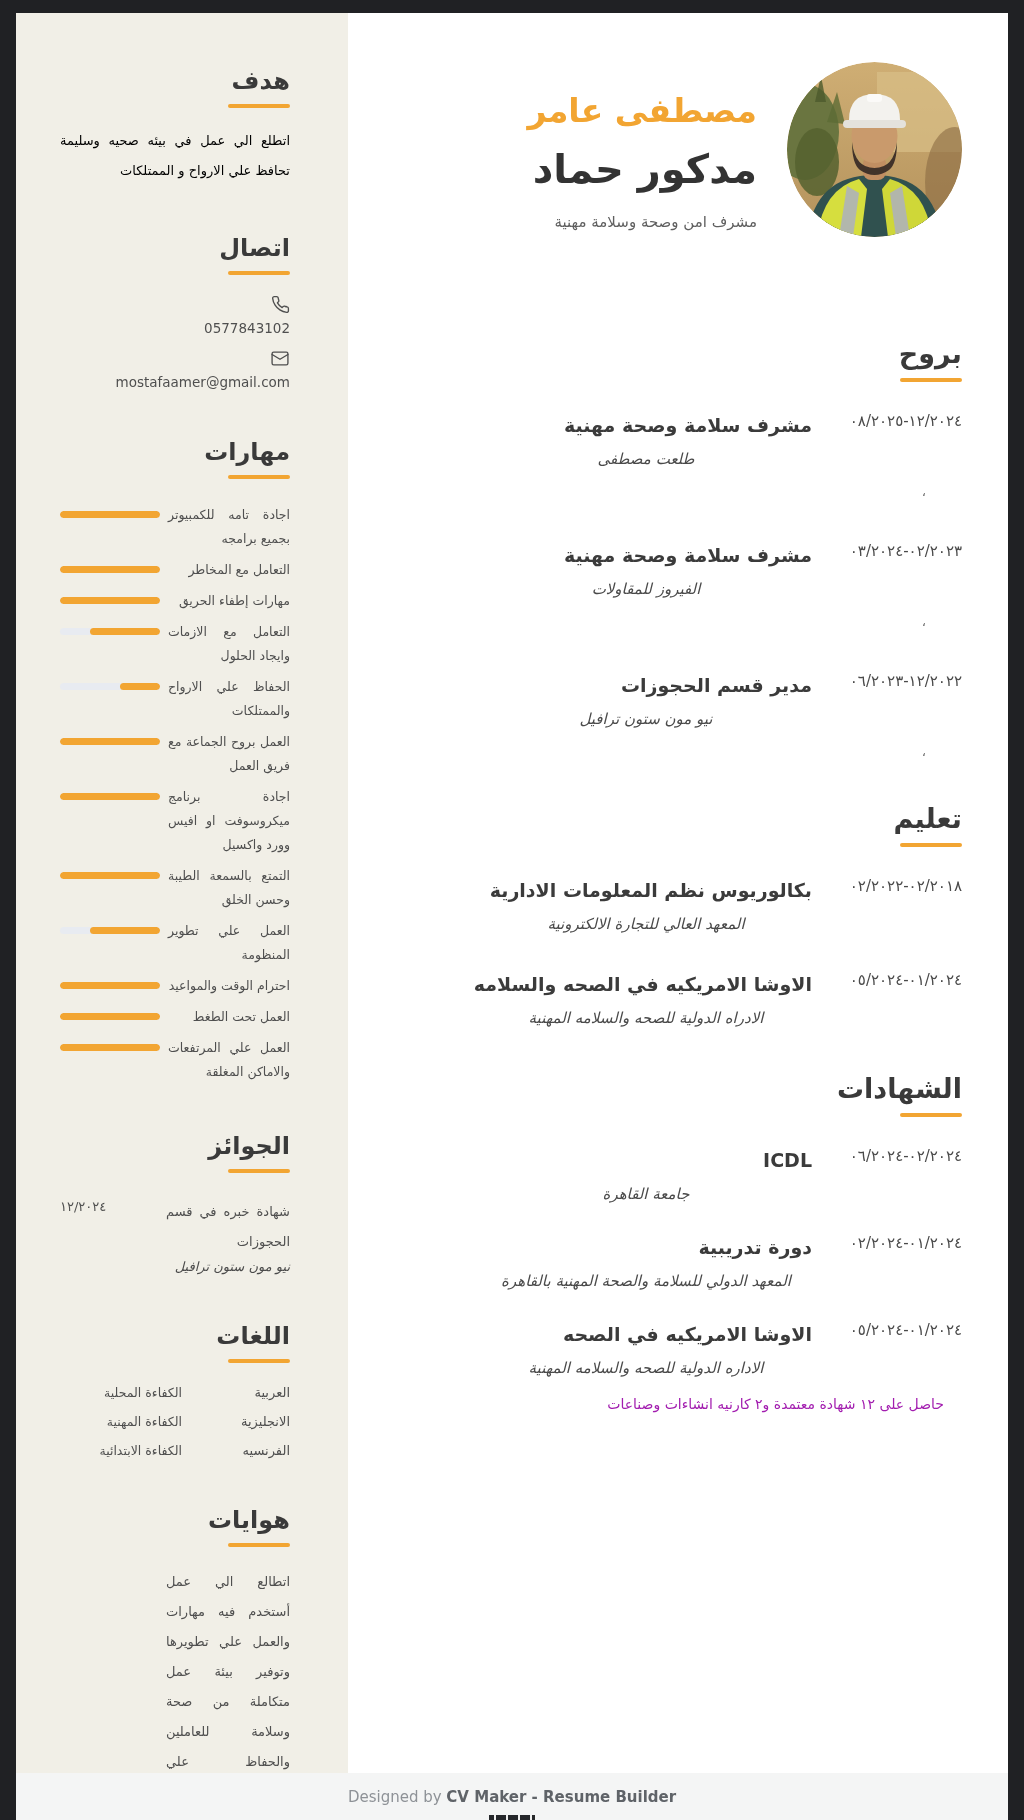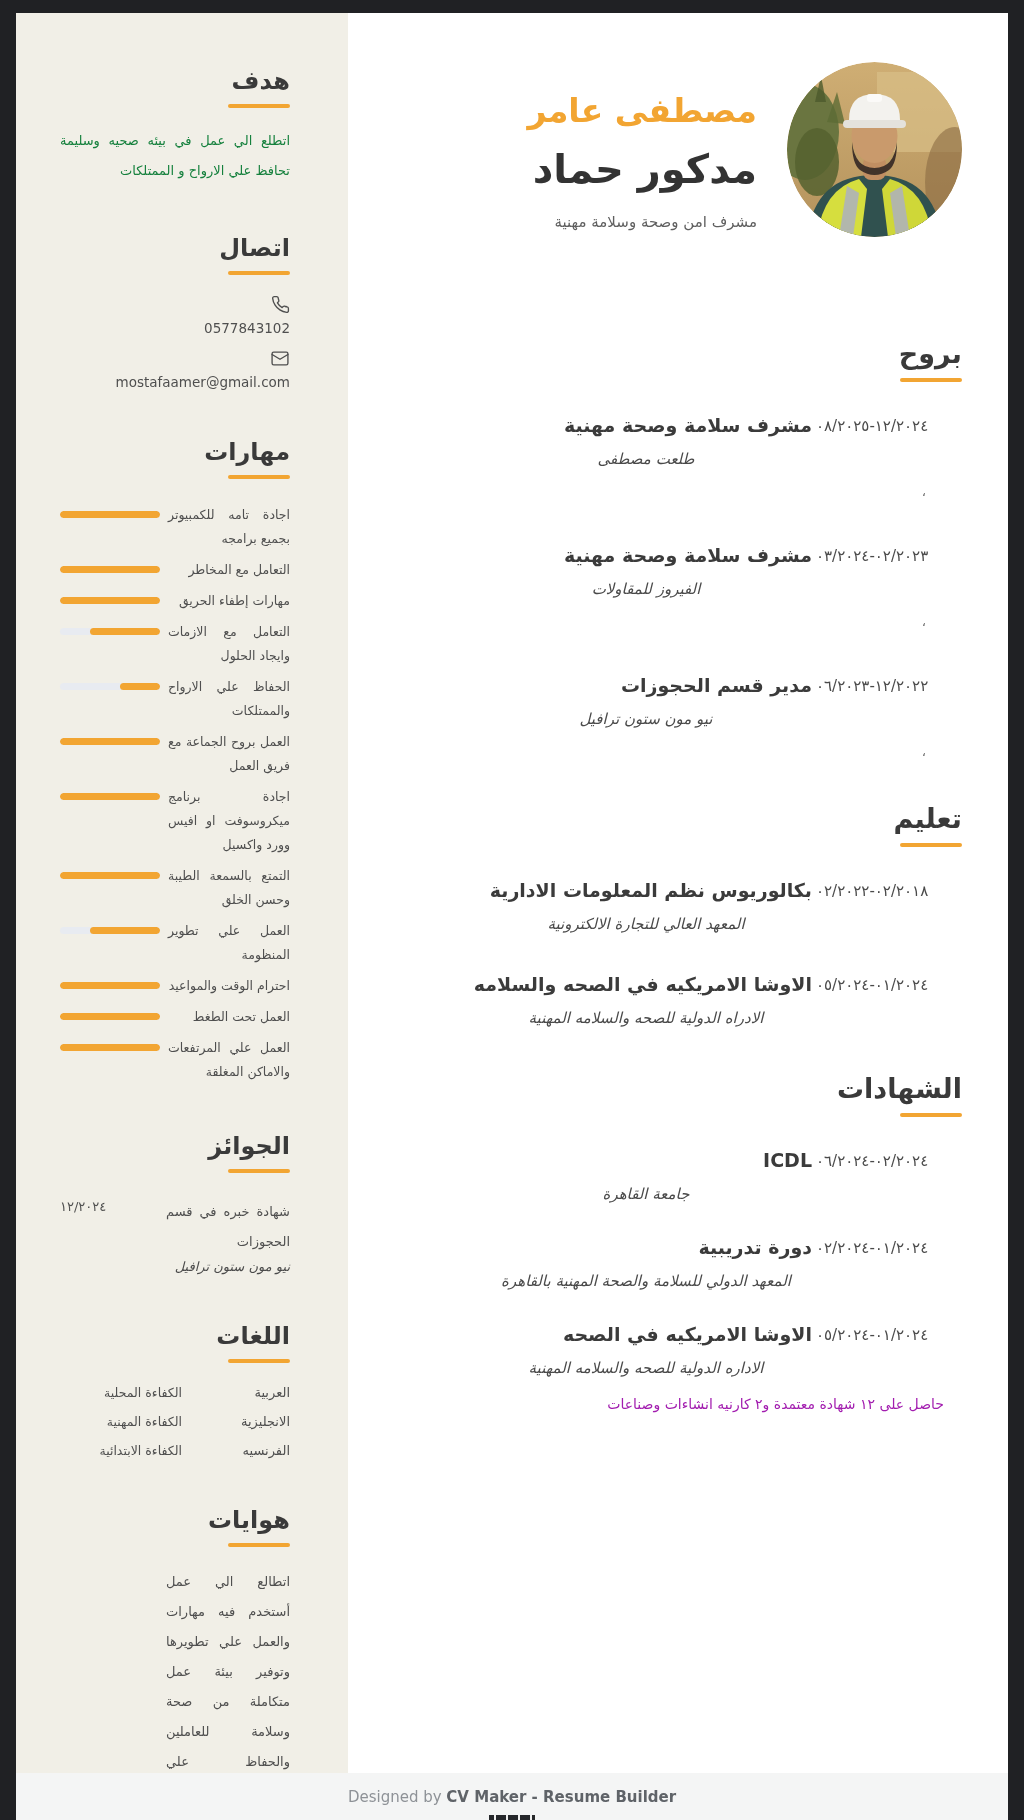--- a/index.html
+++ b/index.html
@@ -11,21 +11,21 @@
 
   
   .sidebar { position:absolute; left:0; top:0; width:332px; height:1760px;
              background:#f1efe7; direction:rtl;
              padding:52px 58px 0 44px; color:#4a4a4a; }
   .sb-heading { font-size:24px; font-weight:bold; color:#3a3a3a; line-height:32px; }
   .underline { width:62px; height:4px; border-radius:2px; background:#f2a532; margin-top:7px; }
   .sb-section { margin-top:46px; }
   .sb-section:first-child { margin-top:0; }
   .objective-text { margin-top:18px; font-size:13px; line-height:30px;
-                    text-align:justify; color:#15803d; }
+                    text-align:justify; color:#000000; }
 
   .contact-list { margin-top:20px; }
   .contact-item { text-align:right; margin-bottom:13px; }
   .contact-item svg { display:inline-block; }
   .contact-value { font-size:13.5px; color:#4f4f4f; margin-top:2px; direction:ltr; }
   .contact-value.rtl { direction:rtl; }
 
   .skills-list { margin-top:24px; }
   .skill-row { display:flex; justify-content:space-between; margin-bottom:7px; }
   .skill-label { width:122px; font-size:12.5px; line-height:24px; text-align:justify; color:#4f4f4f; }
@@ -57,21 +57,21 @@
   .job-title  { font-size:15px; color:#5f5f5f; margin-top:20px; }
 
   .m-section { margin-top:100px; }
   .m-section + .m-section { margin-top:44px; }
   .m-heading { font-size:27px; font-weight:bold; color:#3a3a3a; line-height:34px; }
   .m-entries { margin-top:30px; }
 
   .entry { margin-bottom:44px; }
   .entry-head { display:flex; }
   .entry-date { flex:0 0 150px; order:0; font-size:15px; color:#4a4a4a;
-                direction:ltr; unicode-bidi:bidi-override; padding-left:4px; margin-top:5px; }
+                direction:ltr; unicode-bidi:bidi-override; text-align:right; padding-left:4px; }
   .entry-title { flex:1; font-size:19px; font-weight:bold; color:#3b3b3b; line-height:26px; text-align:right; }
   .entry-sub  { font-size:15px; font-style:italic; color:#4a4a4a; line-height:20px; margin:11px 18px 0 0;text-align:center; }
   .entry-note { font-size:13px; color:#6f6f6f; line-height:13px; margin:16px 36px 0 0; }
   .entry-desc { font-size:14px; color:#a21caf; line-height:20px; margin:16px 18px 0 0; }
   .edu .entry { margin-bottom:37px; }
   .cert .entry { margin-bottom:30px; }
 
   
   .footer { position:absolute; left:0; top:1760px; width:992px; height:70px;
             background:#f4f5f5; text-align:center; }

